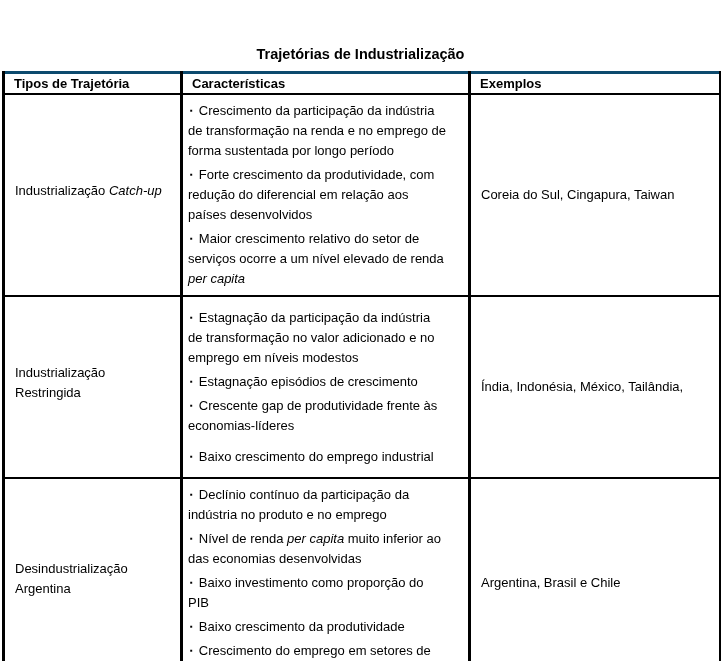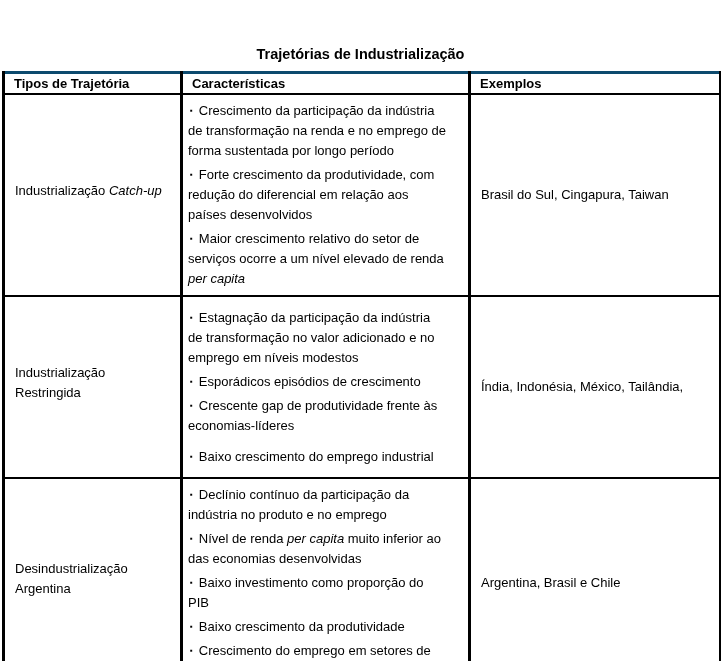--- a/index.html
+++ b/index.html
@@ -87,30 +87,30 @@
 
     <tr class="row-1">
       <td class="type-cell">
         <span>Industrialização </span><span class="it">Catch-up</span>
       </td>
       <td class="char-cell">
         <p class="bullet"><span class="bchar">▪</span><span>Crescimento da participação da indústria de transformação na renda e no emprego de forma sustentada por longo período</span><span class="it"></span><span></span></p>
         <p class="bullet"><span class="bchar">▪</span><span>Forte crescimento da produtividade, com redução do diferencial em relação aos países desenvolvidos</span><span class="it"></span><span></span></p>
         <p class="bullet"><span class="bchar">▪</span><span>Maior crescimento relativo do setor de serviços ocorre a um nível elevado de renda </span><span class="it">per capita</span><span></span></p>
       </td>
-      <td class="ex-cell">Brasil do Sul, Cingapura, Taiwan</td>
+      <td class="ex-cell">Coreia do Sul, Cingapura, Taiwan</td>
     </tr>
 
     <tr class="row-2">
       <td class="type-cell">
         <span>Industrialização Restringida</span><span class="it"></span>
       </td>
       <td class="char-cell">
         <p class="bullet"><span class="bchar">▪</span><span>Estagnação da participação da indústria de transformação no valor adicionado e no emprego em níveis modestos</span><span class="it"></span><span></span></p>
-        <p class="bullet"><span class="bchar">▪</span><span>Esporádicos episódios de crescimento</span><span class="it"></span><span></span></p>
+        <p class="bullet"><span class="bchar">▪</span><span>Estagnação episódios de crescimento</span><span class="it"></span><span></span></p>
         <p class="bullet"><span class="bchar">▪</span><span>Crescente gap de produtividade frente às economias-líderes</span><span class="it"></span><span></span></p>
         <p class="bullet gap-top"><span class="bchar">▪</span><span>Baixo crescimento do emprego industrial</span><span class="it"></span><span></span></p>
       </td>
       <td class="ex-cell">Índia, Indonésia, México, Tailândia,</td>
     </tr>
 
     <tr class="row-3">
       <td class="type-cell">
         <span>Desindustrialização Argentina</span><span class="it"></span>
       </td>

